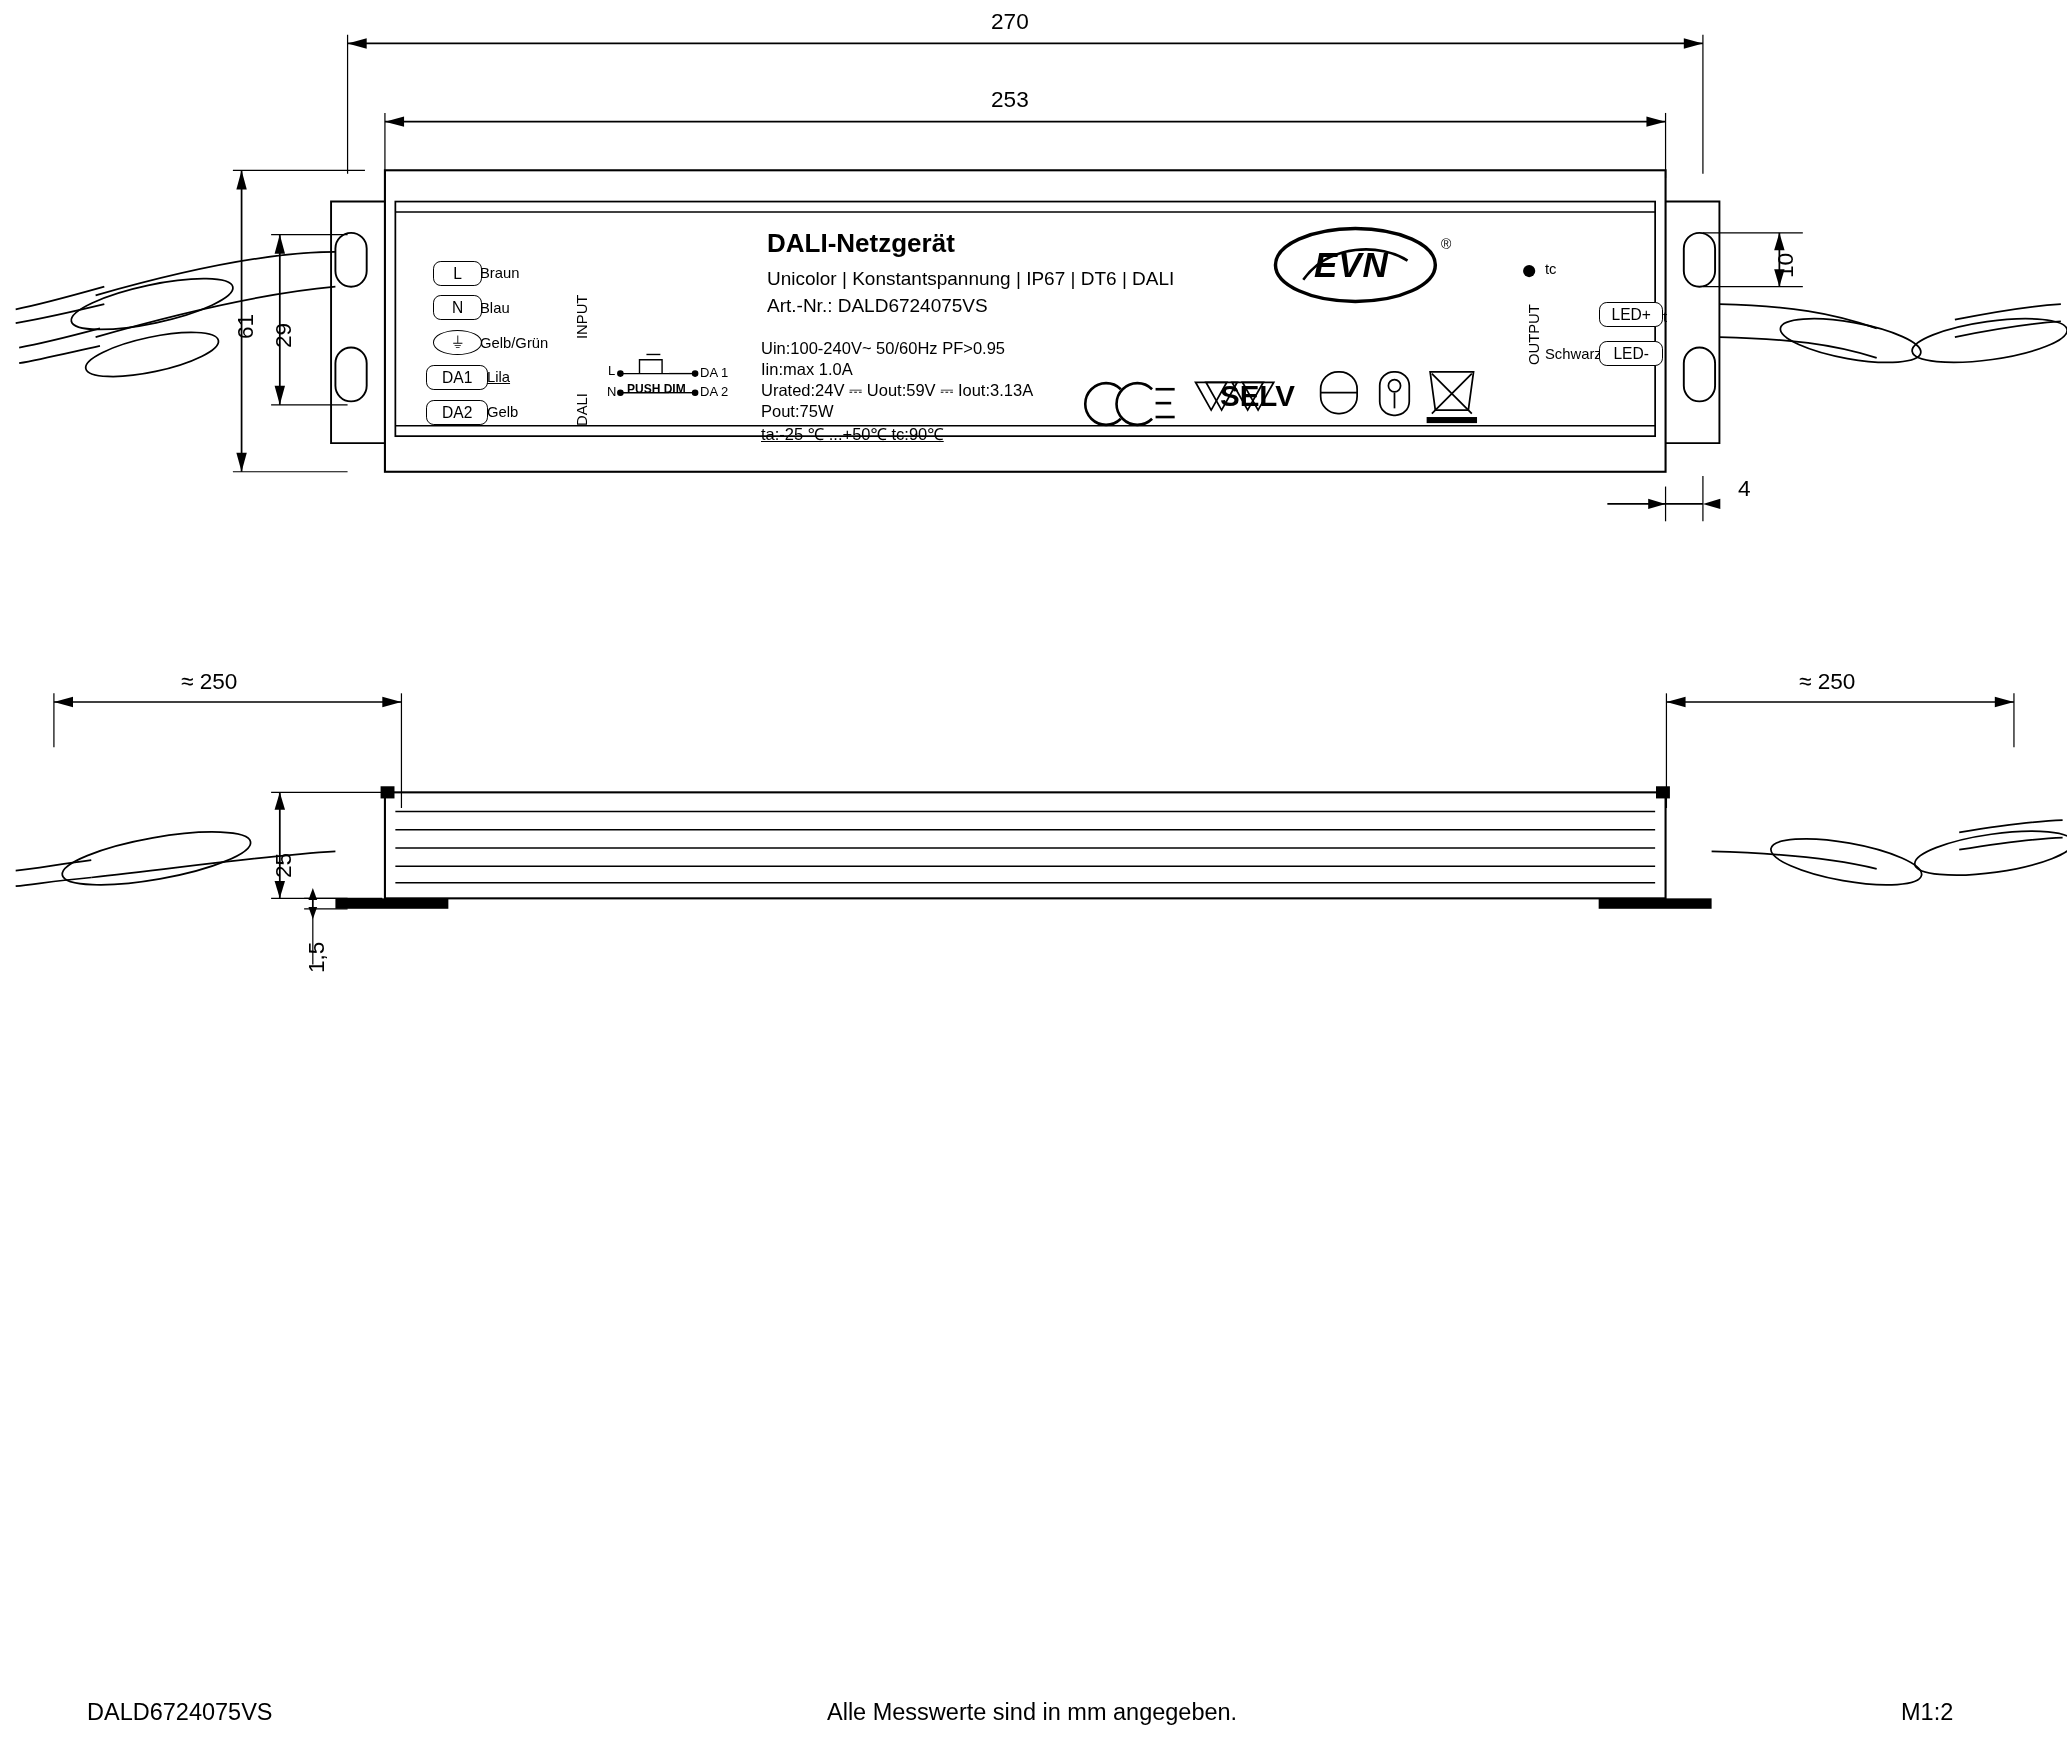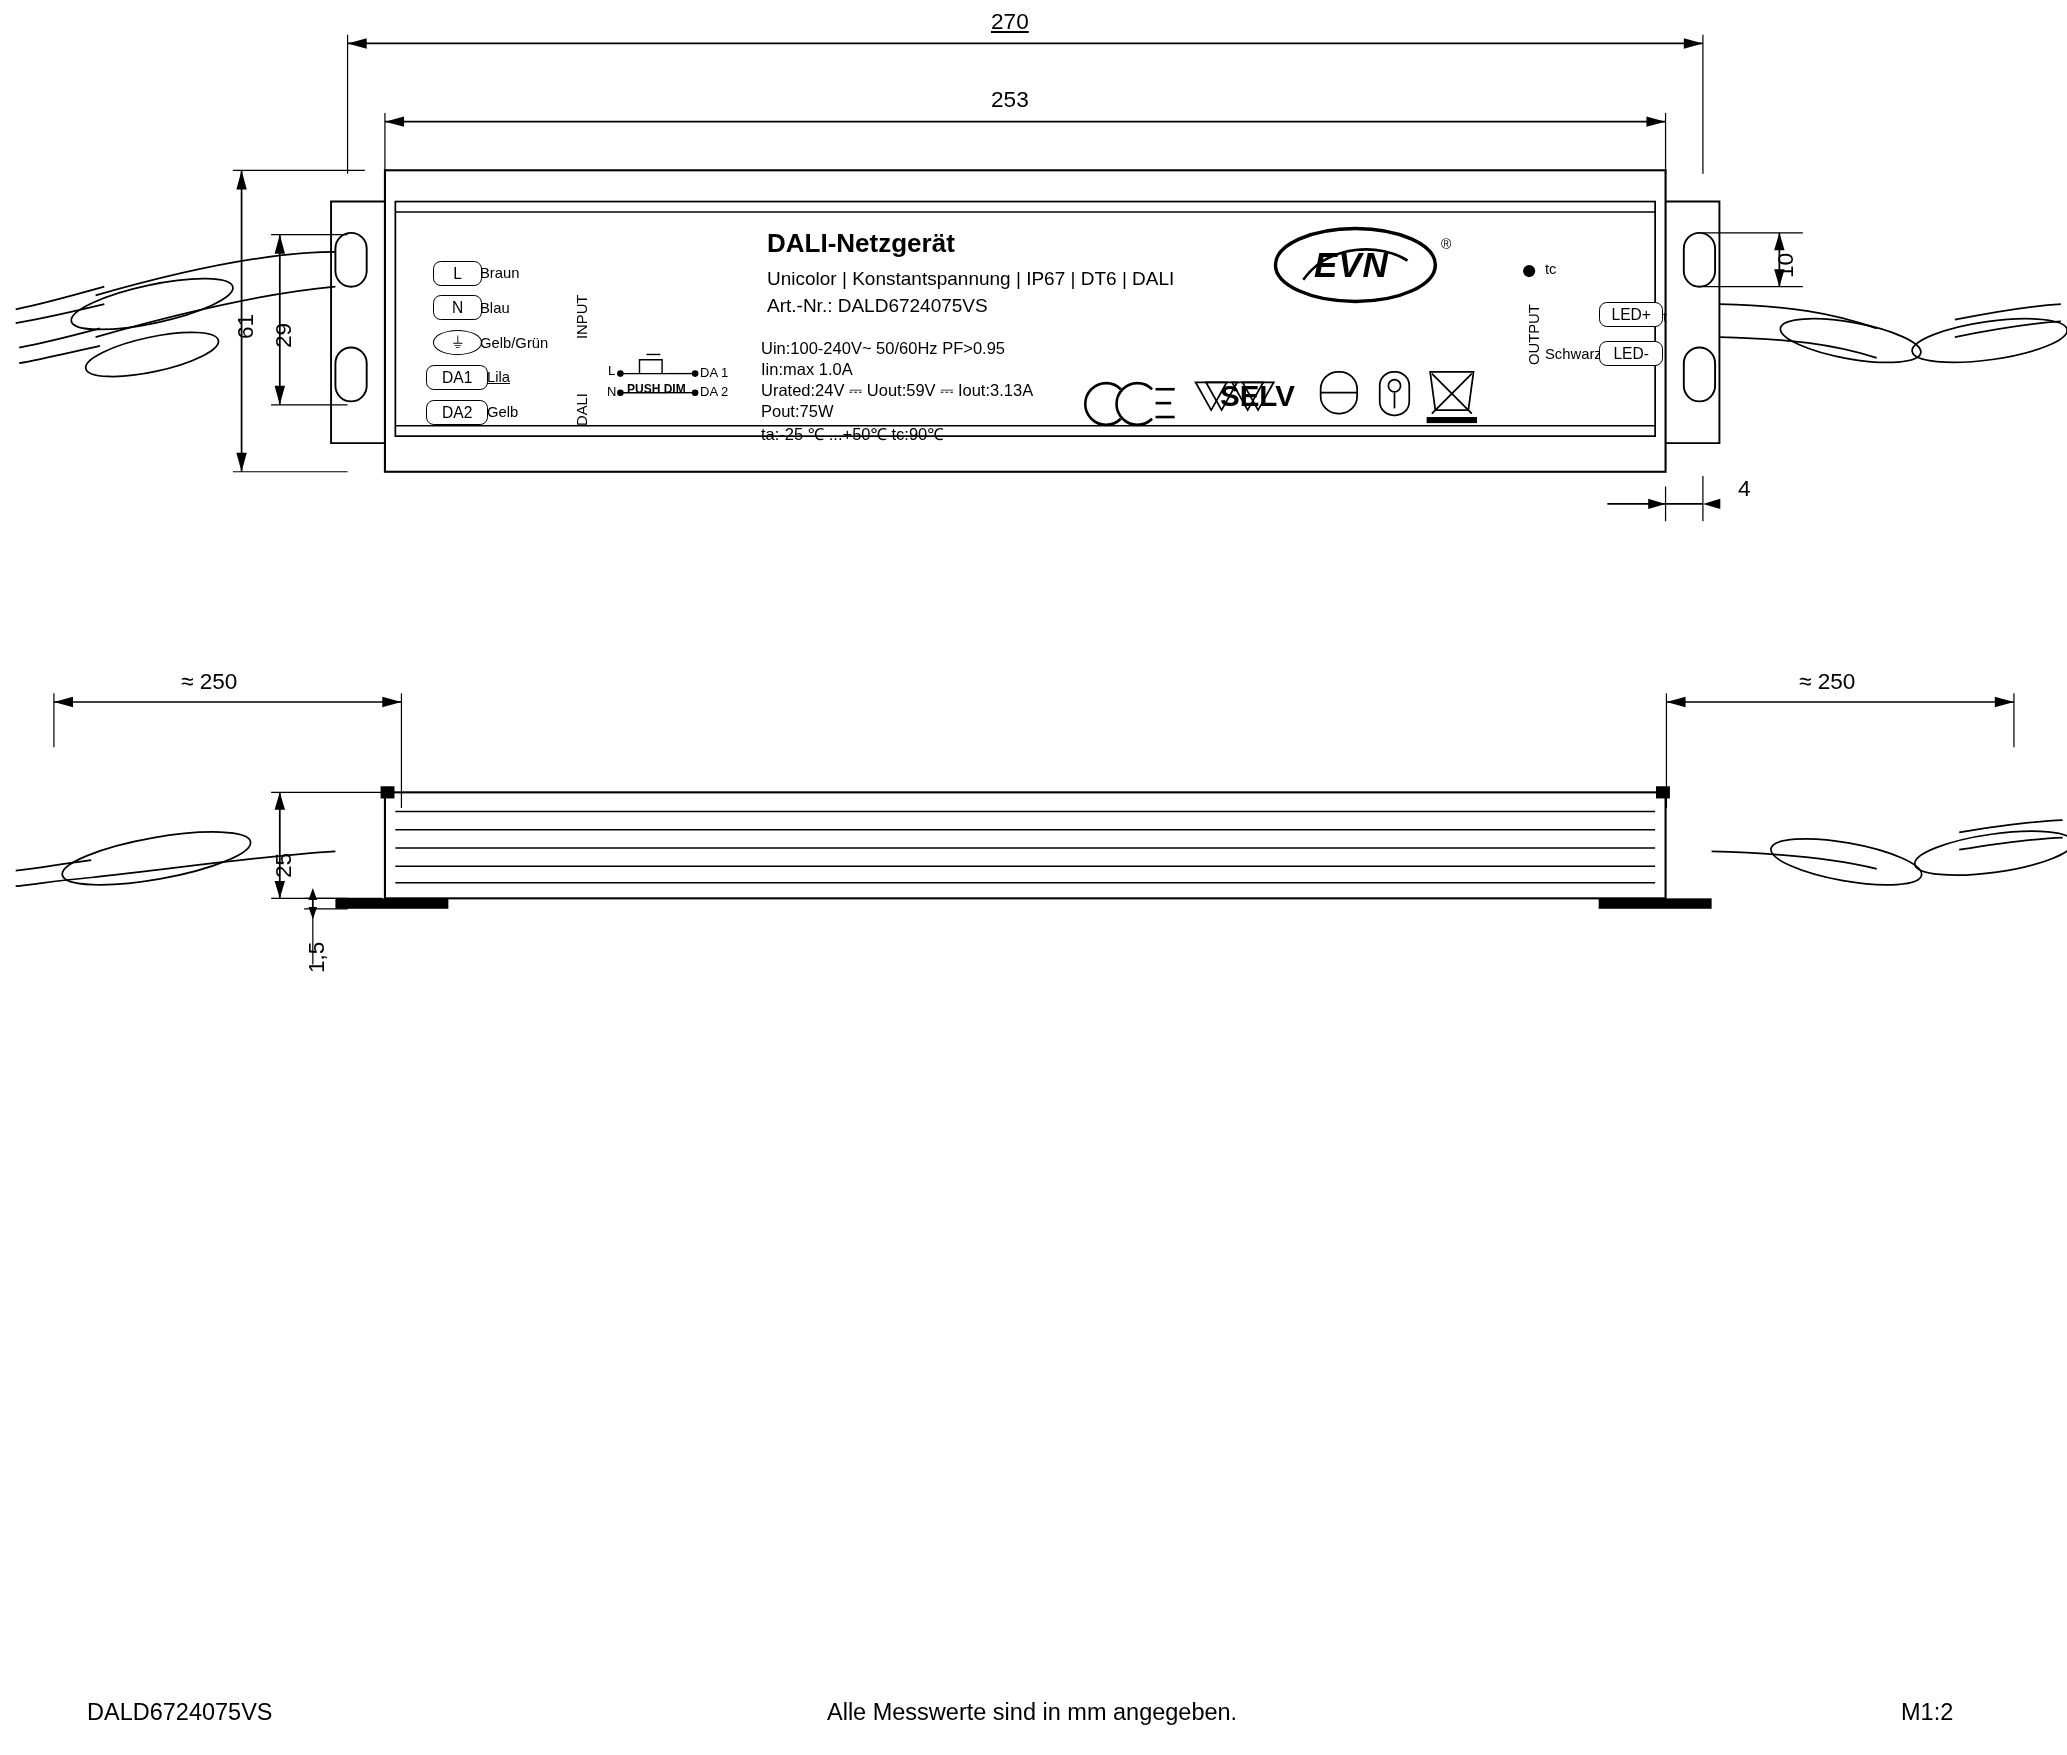--- a/index.html
+++ b/index.html
@@ -177,21 +177,21 @@
         <path d="M1648,430 l46,46 M1694,430 l-46,46"></path>
         <path d="M1646,428 l50,0 l-6,44 l-38,0 z"></path>
         <rect x="1642" y="480" width="58" height="7" fill="#000" stroke="none"></rect>
       </g>
 
       <ellipse cx="1560" cy="305" rx="92" ry="42" stroke-width="4"></ellipse>
       <path d="M1500,322 C 1530,280 1590,280 1620,300" stroke-width="3" fill="none"></path>
     </g>
   </svg>
 
-  <div class="lbl dim-text" style="left:991px;top:8.7px;text-decoration:underline;">270</div>
+  <div class="lbl dim-text" style="left:991px;top:8.7px;">270</div>
   <div class="lbl dim-text" style="left:991px;top:87px;">253</div>
   <div class="vlbl dim-text" style="left:233px;top:339px;transform:rotate(-90deg);">61</div>
   <div class="vlbl dim-text" style="left:271px;top:348px;transform:rotate(-90deg);">29</div>
   <div class="vlbl dim-text" style="left:1773px;top:278px;transform:rotate(-90deg);">10</div>
   <div class="lbl dim-text" style="left:1738px;top:476px;">4</div>
 
   <div class="lbl dim-text" style="left:181px;top:669px;">≈ 250</div>
   <div class="lbl dim-text" style="left:1799px;top:669px;">≈ 250</div>
   <div class="vlbl dim-text" style="left:271px;top:878px;transform:rotate(-90deg);">25</div>
   <div class="vlbl dim-text" style="left:304px;top:973px;transform:rotate(-90deg);">1,5</div>
@@ -224,21 +224,21 @@
   <div class="lbl tiny" style="left:608px;top:363px;">L</div>
   <div class="lbl tiny" style="left:607px;top:384px;">N</div>
   <div class="lbl pushdim" style="left:627px;top:382px;">PUSH DIM</div>
   <div class="lbl tiny" style="left:700px;top:365px;">DA 1</div>
   <div class="lbl tiny" style="left:700px;top:384px;text-align:center;">DA 2</div>
 
   <div class="lbl tiny" style="left:761px;top:339px;font-size:16.5px;">Uin:100-240V~    50/60Hz     PF&gt;0.95</div>
   <div class="lbl tiny" style="left:761px;top:360px;font-size:16.5px;">Iin:max 1.0A</div>
   <div class="lbl tiny" style="left:761px;top:381px;font-size:16.5px;">Urated:24V ⎓    Uout:59V ⎓    Iout:3.13A</div>
   <div class="lbl tiny" style="left:761px;top:402px;font-size:16.5px;">Pout:75W</div>
-  <div class="lbl tiny" style="left:761px;top:422px;font-size:16.5px;">ta:-25 ℃ ...+50℃    tc:90℃</div>
+  <div class="lbl tiny" style="left:761px;top:422px;font-size:16.5px;text-decoration:underline;">ta:-25 ℃ ...+50℃    tc:90℃</div>
 
   <div class="lbl" style="left:1220px;top:379px;font-size:29.5px;font-weight:bold;">SELV</div>
 
   <div class="lbl small" style="left:1545px;top:261px;">tc</div>
 
   <div class="vlbl small" style="left:1526px;top:365px;transform:rotate(-90deg);">OUTPUT</div>
   <div class="lbl small" style="left:1644px;top:309px;">Rot</div>
   <div class="boxlbl" style="left:1599px;top:302px;width:52px;">LED+</div>
   <div class="lbl small" style="left:1545px;top:346px;">Schwarz</div>
   <div class="boxlbl" style="left:1599px;top:341px;width:52px;">LED-</div>

